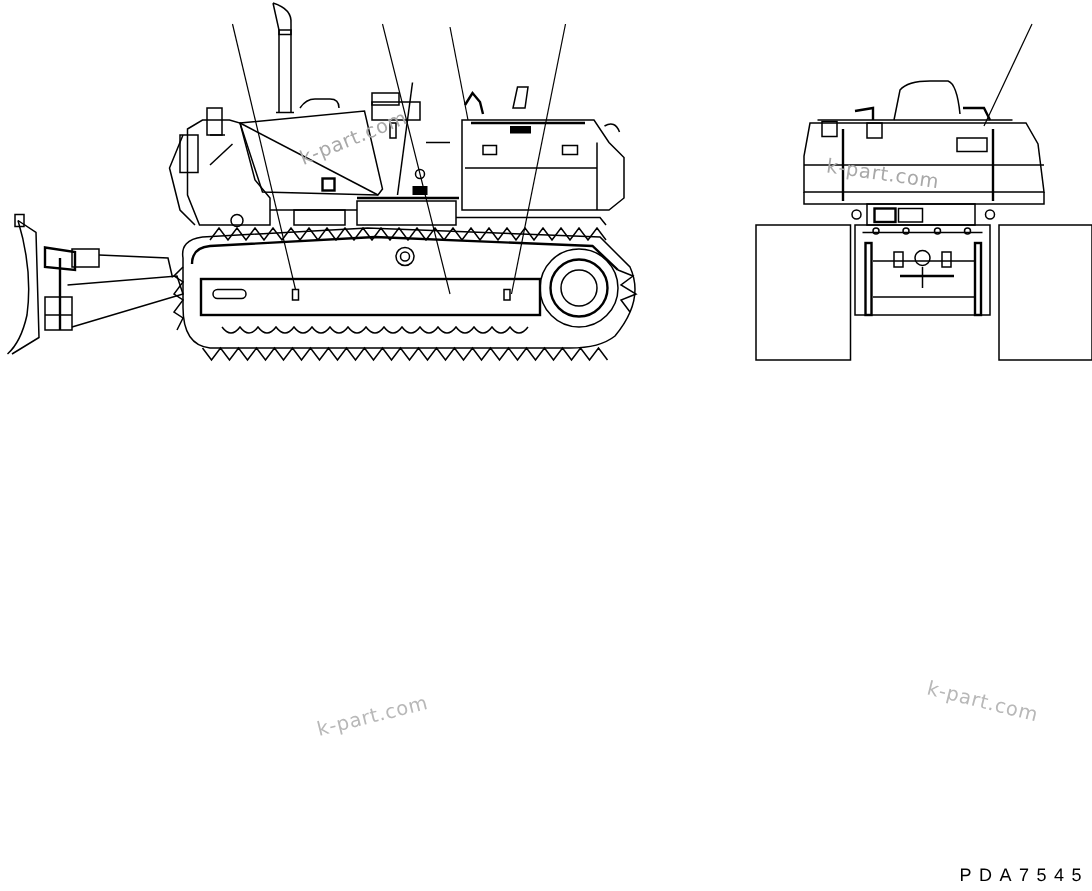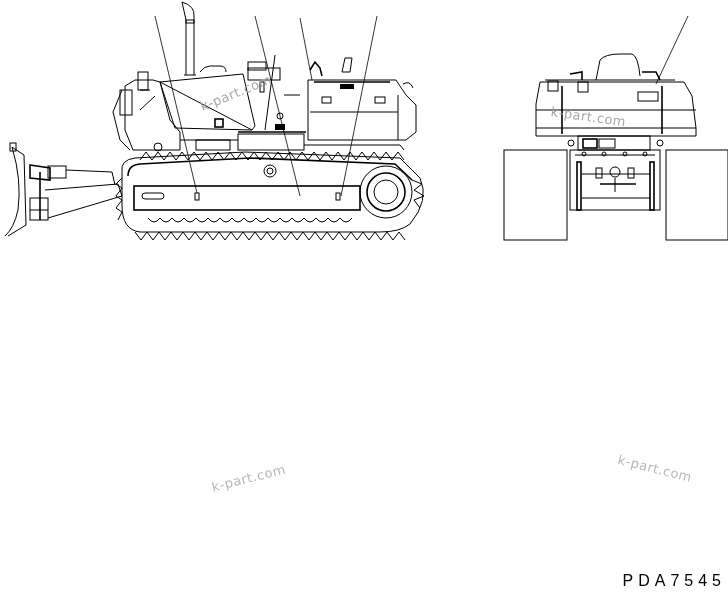--- a/index.html
+++ b/index.html
@@ -9,21 +9,21 @@
   .ln { stroke: #000; stroke-width: 1; fill: none; }
   .lnb { stroke: #000; stroke-width: 1.6; fill: none; }
   .lnw { stroke: #000; stroke-width: 1; fill: #fff; }
   .fill { fill: #000; }
   .leader { stroke: #000; stroke-width: 0.8; fill: none; }
   .watermark { position: absolute; font-family: "DejaVu Sans", sans-serif; font-size: 13px; color: #b8b8b8; letter-spacing: 0.5px; white-space: nowrap; }
   .wm-side { left: 198px; top: 100px; transform: rotate(-22deg); transform-origin: left top; color: #a8a8a8; }
   .wm-rear { left: 552px; top: 104px; transform: rotate(8deg); transform-origin: left top; color: #a8a8a8; }
   .wm-bottom-left { left: 210px; top: 480px; transform: rotate(-14deg); transform-origin: left top; }
   .wm-bottom-right { left: 620px; top: 452px; transform: rotate(14deg); transform-origin: left top; }
-  .figure-code { position: absolute; right: 2px; bottom: 4px; font-family: "Liberation Sans", sans-serif; font-size: 16px; letter-spacing: 5px; color: #000; }
+  .figure-code { position: absolute; right: 2px; bottom: 4px; font-family: "Liberation Sans", sans-serif; font-size: 12px; letter-spacing: 5px; color: #000; }
 </style>
 </head>
 <body>
 
 <div class="canvas">
 
   <svg width="728" height="594" viewBox="0 0 728 594">
 
     <g>
       <line class="leader" x1="155" y1="16" x2="197" y2="193"></line>

